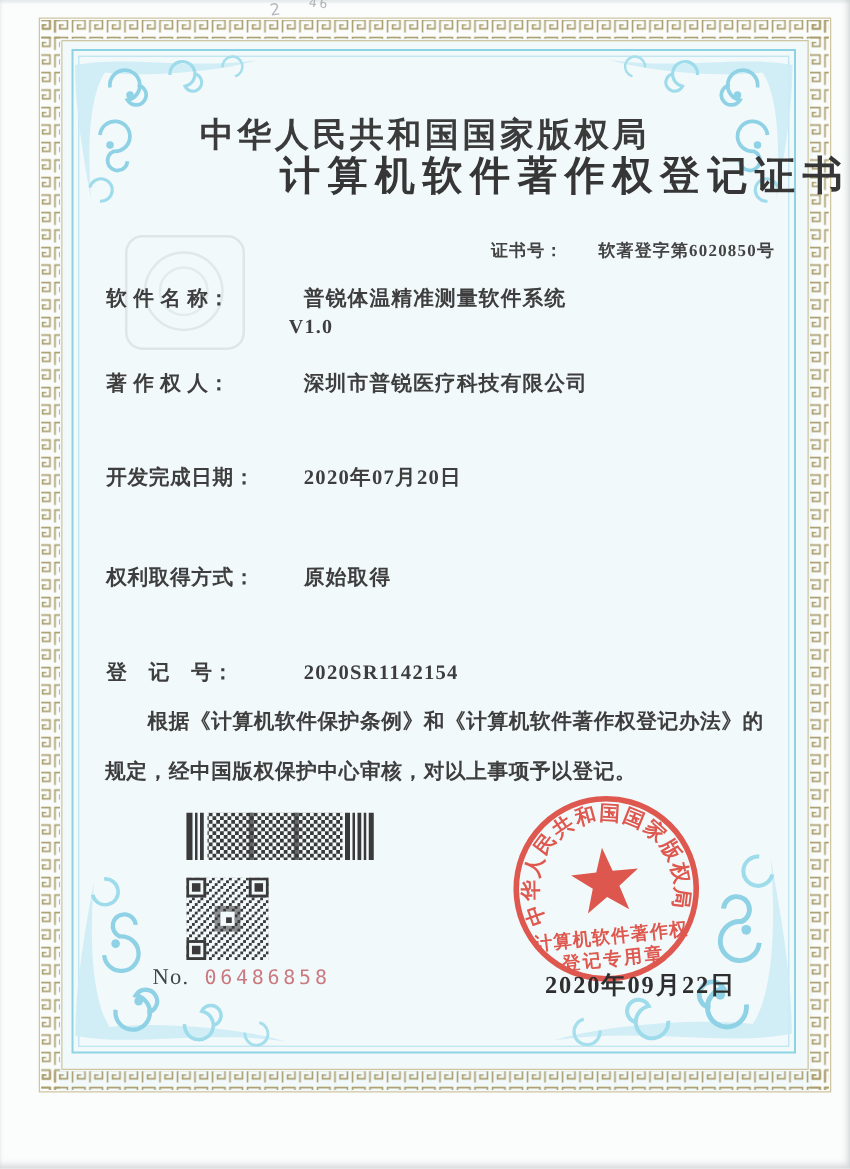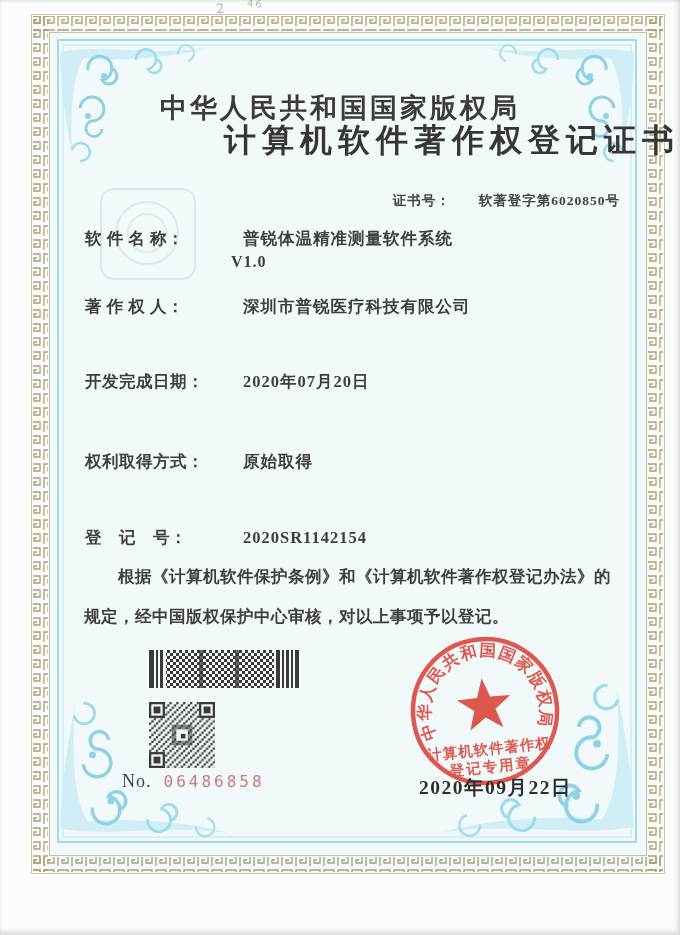--- a/index.html
+++ b/index.html
@@ -58,21 +58,21 @@
   .stmt.l2{top:606px;}
   
   .barcode{position:absolute;left:149px;top:650px;}
   .qrcode{position:absolute;left:149px;top:702px;}
   .serial{position:absolute;left:122px;top:771px;white-space:nowrap;}
   .serial .no-prefix{font-size:18px;color:#3f4449;letter-spacing:1px;font-weight:400;}
   .serial .no-digits{font-family:"DejaVu Sans Mono",monospace;font-size:16px;color:#c4686e;letter-spacing:3px;opacity:.88;margin-left:8px;}
   
   .seal{position:absolute;left:405px;top:631px;opacity:.92;}
   .issue-date{
-    position:absolute;left:419px;top:774px;
+    position:absolute;left:436px;top:774px;
     font-size:19.5px;font-weight:700;color:#2e2e2e;letter-spacing:1.5px;z-index:5;
   }
 </style>
 </head>
 <body>
 
 <div class="page">
 
   <div class="paper-inner"></div>
 

